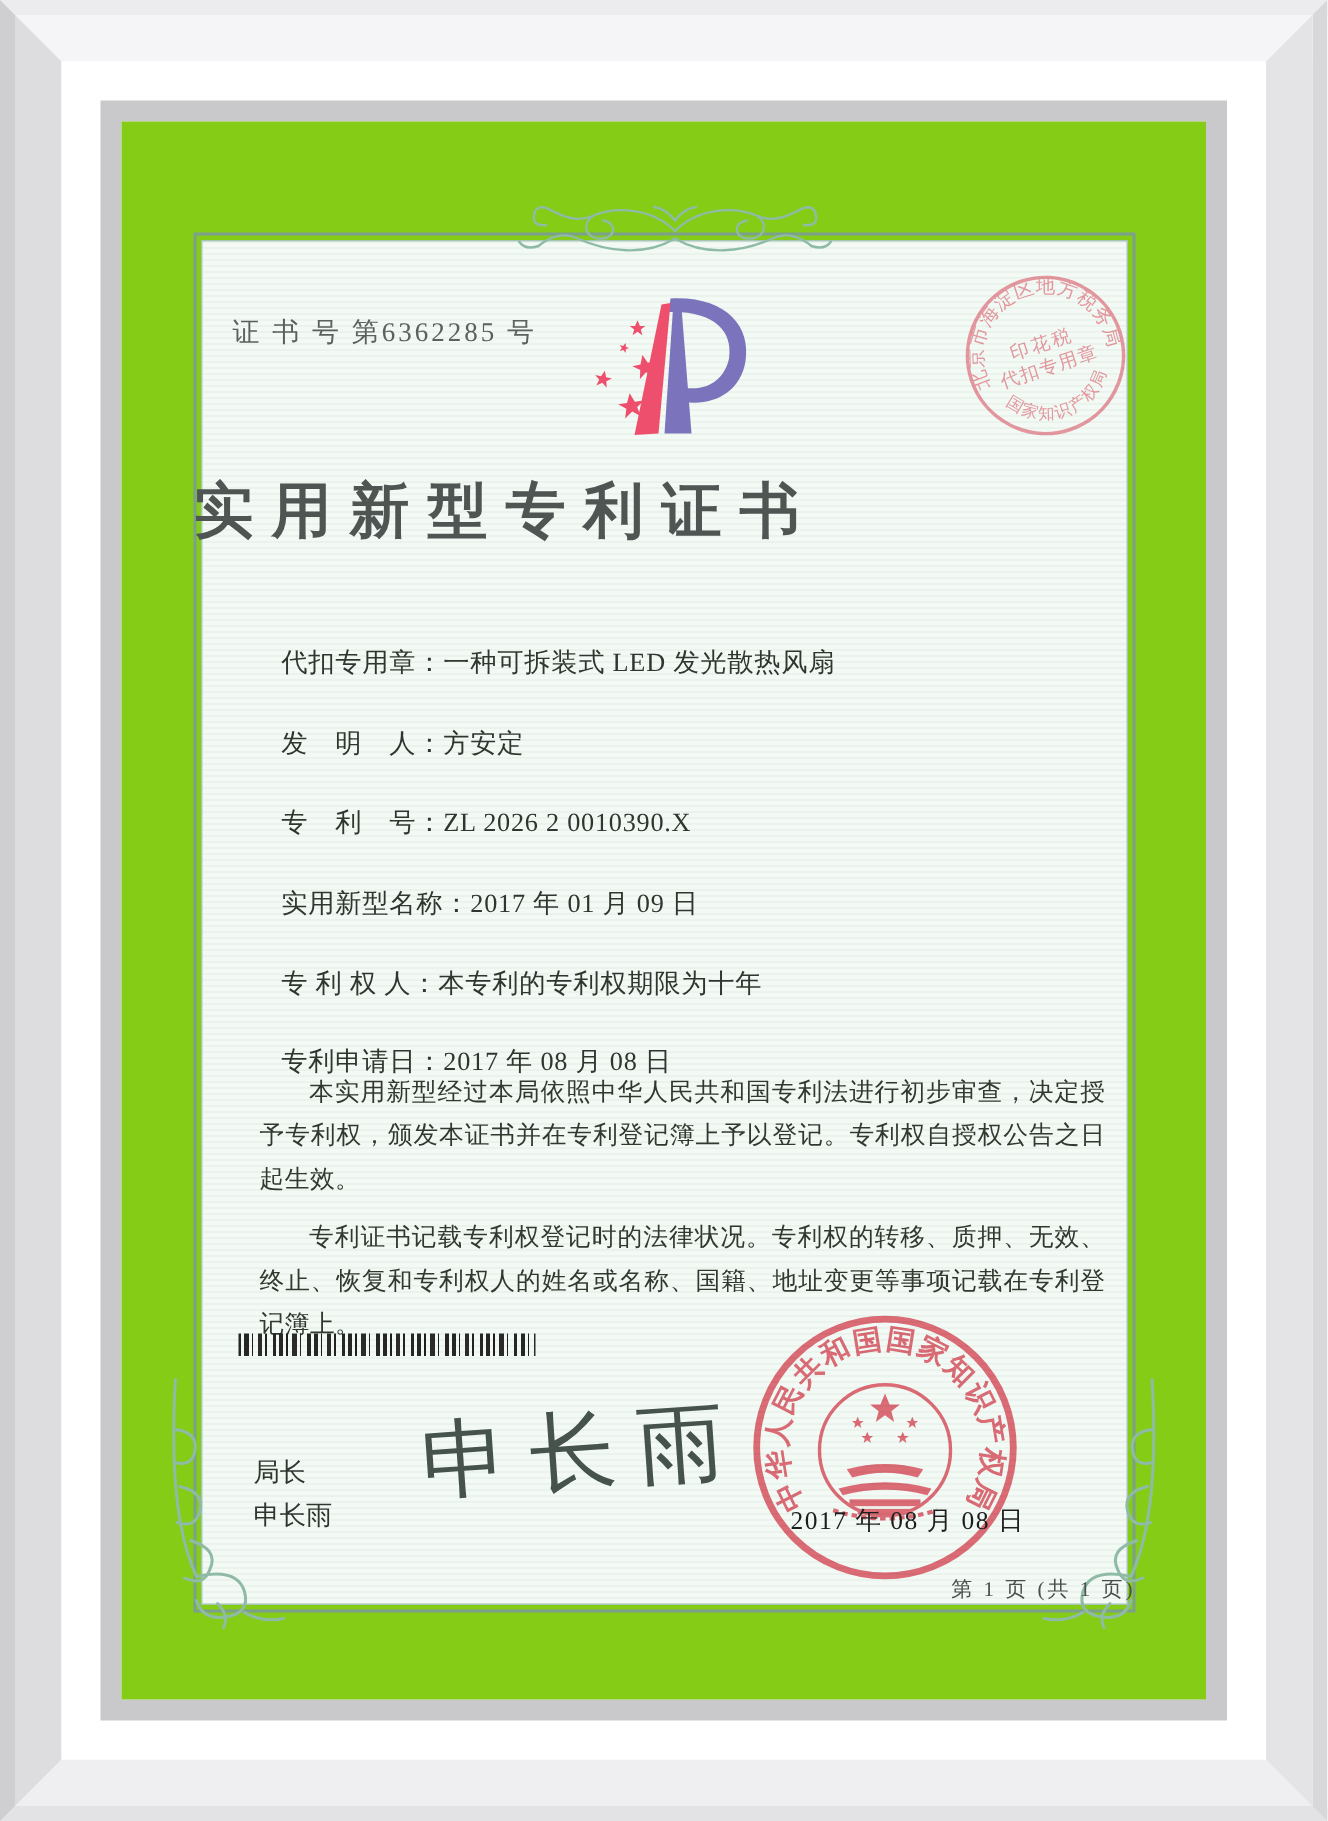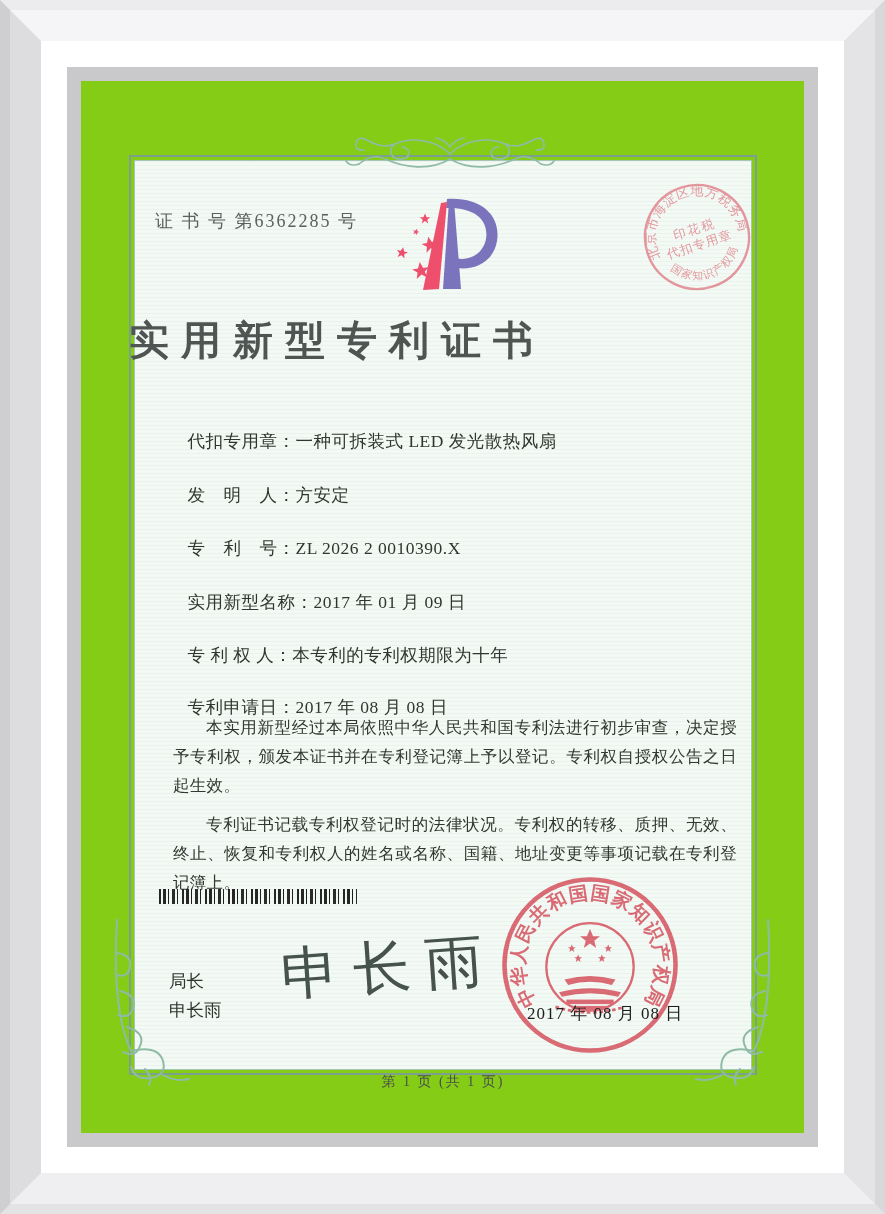--- a/index.html
+++ b/index.html
@@ -53,22 +53,22 @@
   .autograph svg{overflow:visible;}
 
   .seal{left:418px;top:793px;width:182px;height:182px;mix-blend-mode:multiply;opacity:.92;}
   .seal-date{left:446px;top:921px;font-size:17px;color:#1d1d1d;letter-spacing:1px;z-index:5;white-space:pre;}
 
   .tax-stamp{left:556px;top:96px;width:120px;height:120px;transform:rotate(-18deg);
     mix-blend-mode:multiply;opacity:.85;}
 
   .logo{left:304px;top:108px;width:122px;height:112px;}
 
-  .footer-page{left:48px;right:47px;top:970px;text-align:center;font-size:14px;
-    color:#4a4f4c;letter-spacing:2px;white-space:pre;margin-top:22px;}
+  .footer-page{left:48px;right:47px;top:970px;text-align:right;font-size:14px;
+    color:#4a4f4c;letter-spacing:2px;white-space:pre;}
 
   .flourish{color:#8fbba6;}
   .fl-top{left:256px;top:50px;width:226px;height:46px;}
   .fl-bl{left:26px;top:838px;width:84px;height:172px;transform:scaleX(-1);}
   .fl-br{right:26px;top:838px;width:84px;height:172px;}
 </style>
 </head>
 <body>
 
 <div class="frame-edge"></div>

